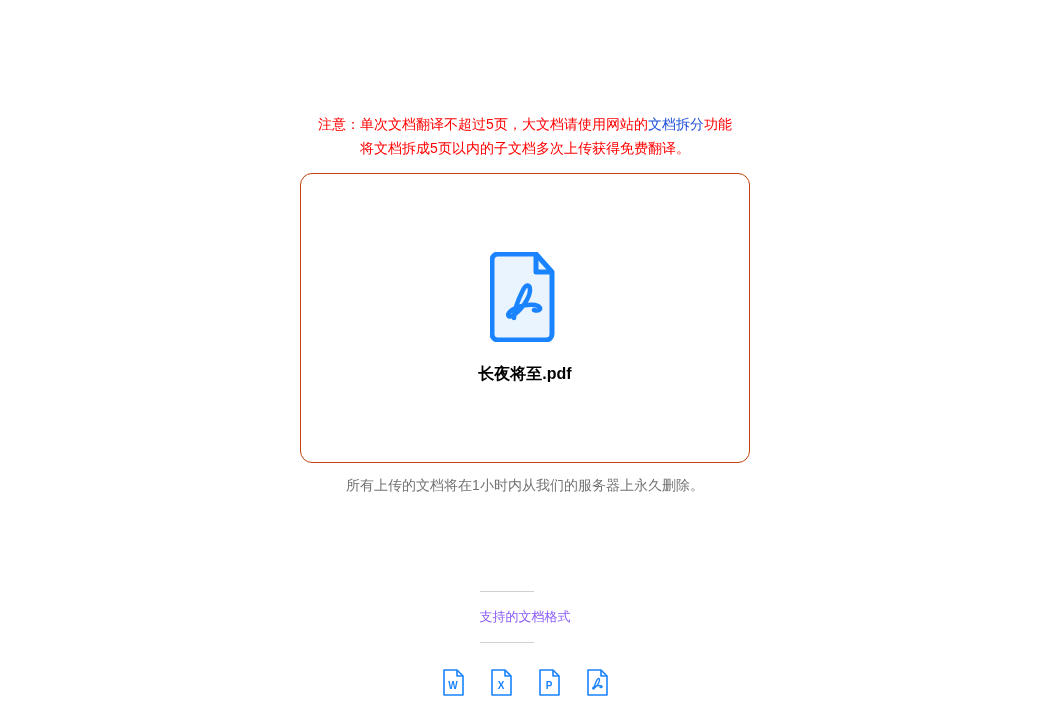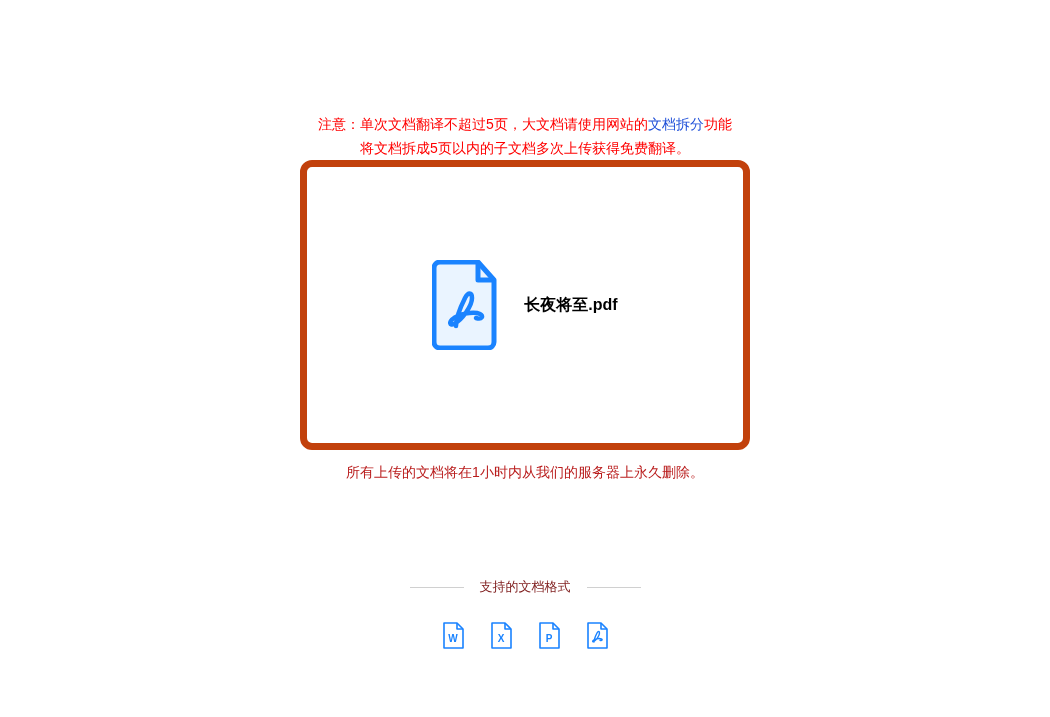--- a/index.html
+++ b/index.html
@@ -26,52 +26,53 @@
   }
   .notice {
     margin-top: 40px;
     font-size: 14px;
     line-height: 24px;
     text-align: center;
     color: #ff0000;
   }
   .notice .link { color: #1d4ed8; }
   .drop-card {
-    margin-top: 0;
+    margin-top: 13px;
     width: 450px;
     height: 290px;
-    border: 7px solid #c2410c;
+    border: 1px solid #c2410c;
     border-radius: 12px;
     display: flex;
-    flex-direction: row;
+    flex-direction: column;
     align-items: center;
     justify-content: center;
     gap: 22px;
   }
   .file-icon {
     width: 70px;
     height: 90px;
   }
   .file-name {
     font-size: 16px;
     font-weight: 700;
     color: #000;
   }
   .note-below {
     margin-top: 14px;
     font-size: 14px;
-    color: #b91c1c;
+    color: #737373;
   }
   .sep-row {
     margin-top: 96px;
     display: flex;
-    align-items: center;
+    align-items: flex-start;
     gap: 16px;
-    color: #7f1d1d;
+    color: #8b5cf6;
     font-size: 13px;
+    flex-direction: column;
   }
   .sep-line {
     width: 54px;
     height: 1px;
     background: #d0d0d0;
   }
   .fmt-row {
     margin-top: 26px;
     display: flex;
     gap: 26px;

